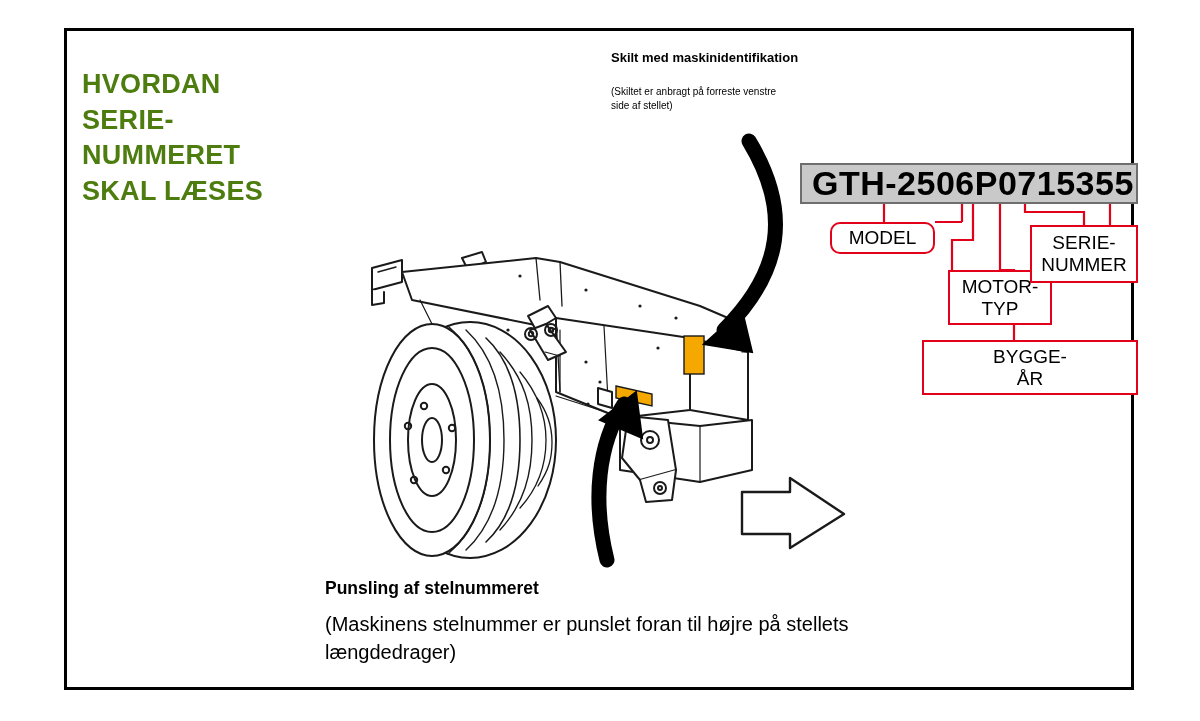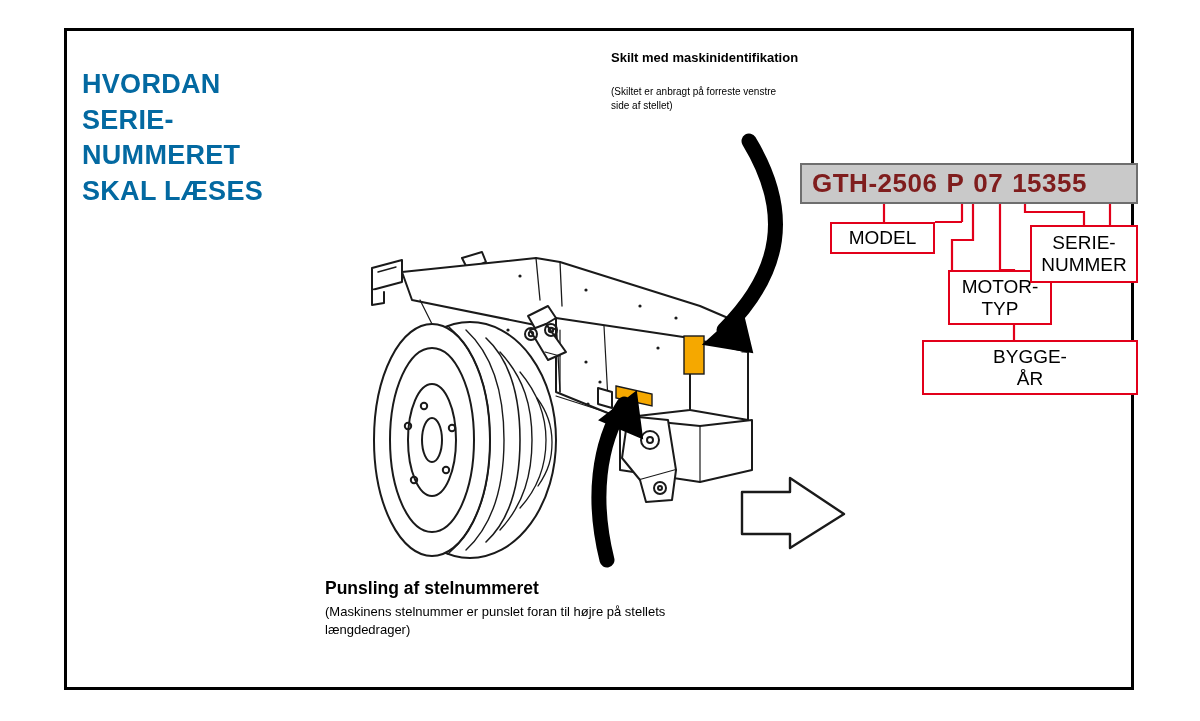--- a/index.html
+++ b/index.html
@@ -35,21 +35,21 @@
   
   #title {
     position: absolute;
     left: 82px;
     top: 67px;
     width: 320px;
     font-size: 27px;
     font-weight: bold;
     line-height: 1.32;
     letter-spacing: 0.3px;
-    color: #0369a1;
+    color: #4d7c0f;
     white-space: pre-line;
   }
   
   #plate-callout {
     position: absolute;
     left: 611px;
     top: 50px;
     width: 380px;
   }
   #plate-callout .hd {
@@ -72,63 +72,63 @@
     top: 578px;
     width: 600px;
   }
   #stamp-callout .hd {
     font-size: 17.5px;
     font-weight: bold;
     color: #000;
     line-height: 1.25;
   }
   #stamp-callout .sub {
-    margin-top: 3px;
-    font-size: 13px;
+    margin-top: 10px;
+    font-size: 20px;
     color: #000;
     line-height: 1.42;
     white-space: pre-line;
   }
   
   #serial-bar {
     position: absolute;
     left: 800px;
     top: 163px;
     width: 338px;
     height: 41px;
     background: #c9c9c9;
     border: 2px solid #6e6e6e;
     box-sizing: border-box;
     display: flex;
     align-items: center;
     padding: 0 10px;
-    font-size: 26px;
+    font-size: 34px;
     font-weight: bold;
     letter-spacing: 0.5px;
-    color: #7f1d1d;
+    color: #000000;
   }
   #serial-bar .seg { white-space: pre; }
   #serial-bar .gap { display: inline-block; width: 9px; }
 
   
   .rbox {
     position: absolute;
     border: 2px solid #e2001a;
     box-sizing: border-box;
     background: #ffffff;
     display: flex;
     align-items: center;
     justify-content: center;
     text-align: center;
     font-size: 19px;
     color: #000;
     line-height: 1.15;
     white-space: pre-line;
   }
-  #box-model   { left: 830px; top: 222px; width: 105px; height: 32px; }
+  #box-model   { left: 830px; top: 222px; width: 105px; height: 32px; border-radius: 10px; }
   #box-motor   { left: 900px; top: 270px; width: 104px; height: 55px; margin-left: 48px; }
   #box-serie   { left: 1030px; top: 225px; width: 108px; height: 58px; }
   #box-bygge   { left: 922px; top: 340px; width: 216px; height: 55px; }
   
   svg.overlay {
     position: absolute;
     left: 0; top: 0;
     width: 1200px;
     height: 721px;
     pointer-events: none;

